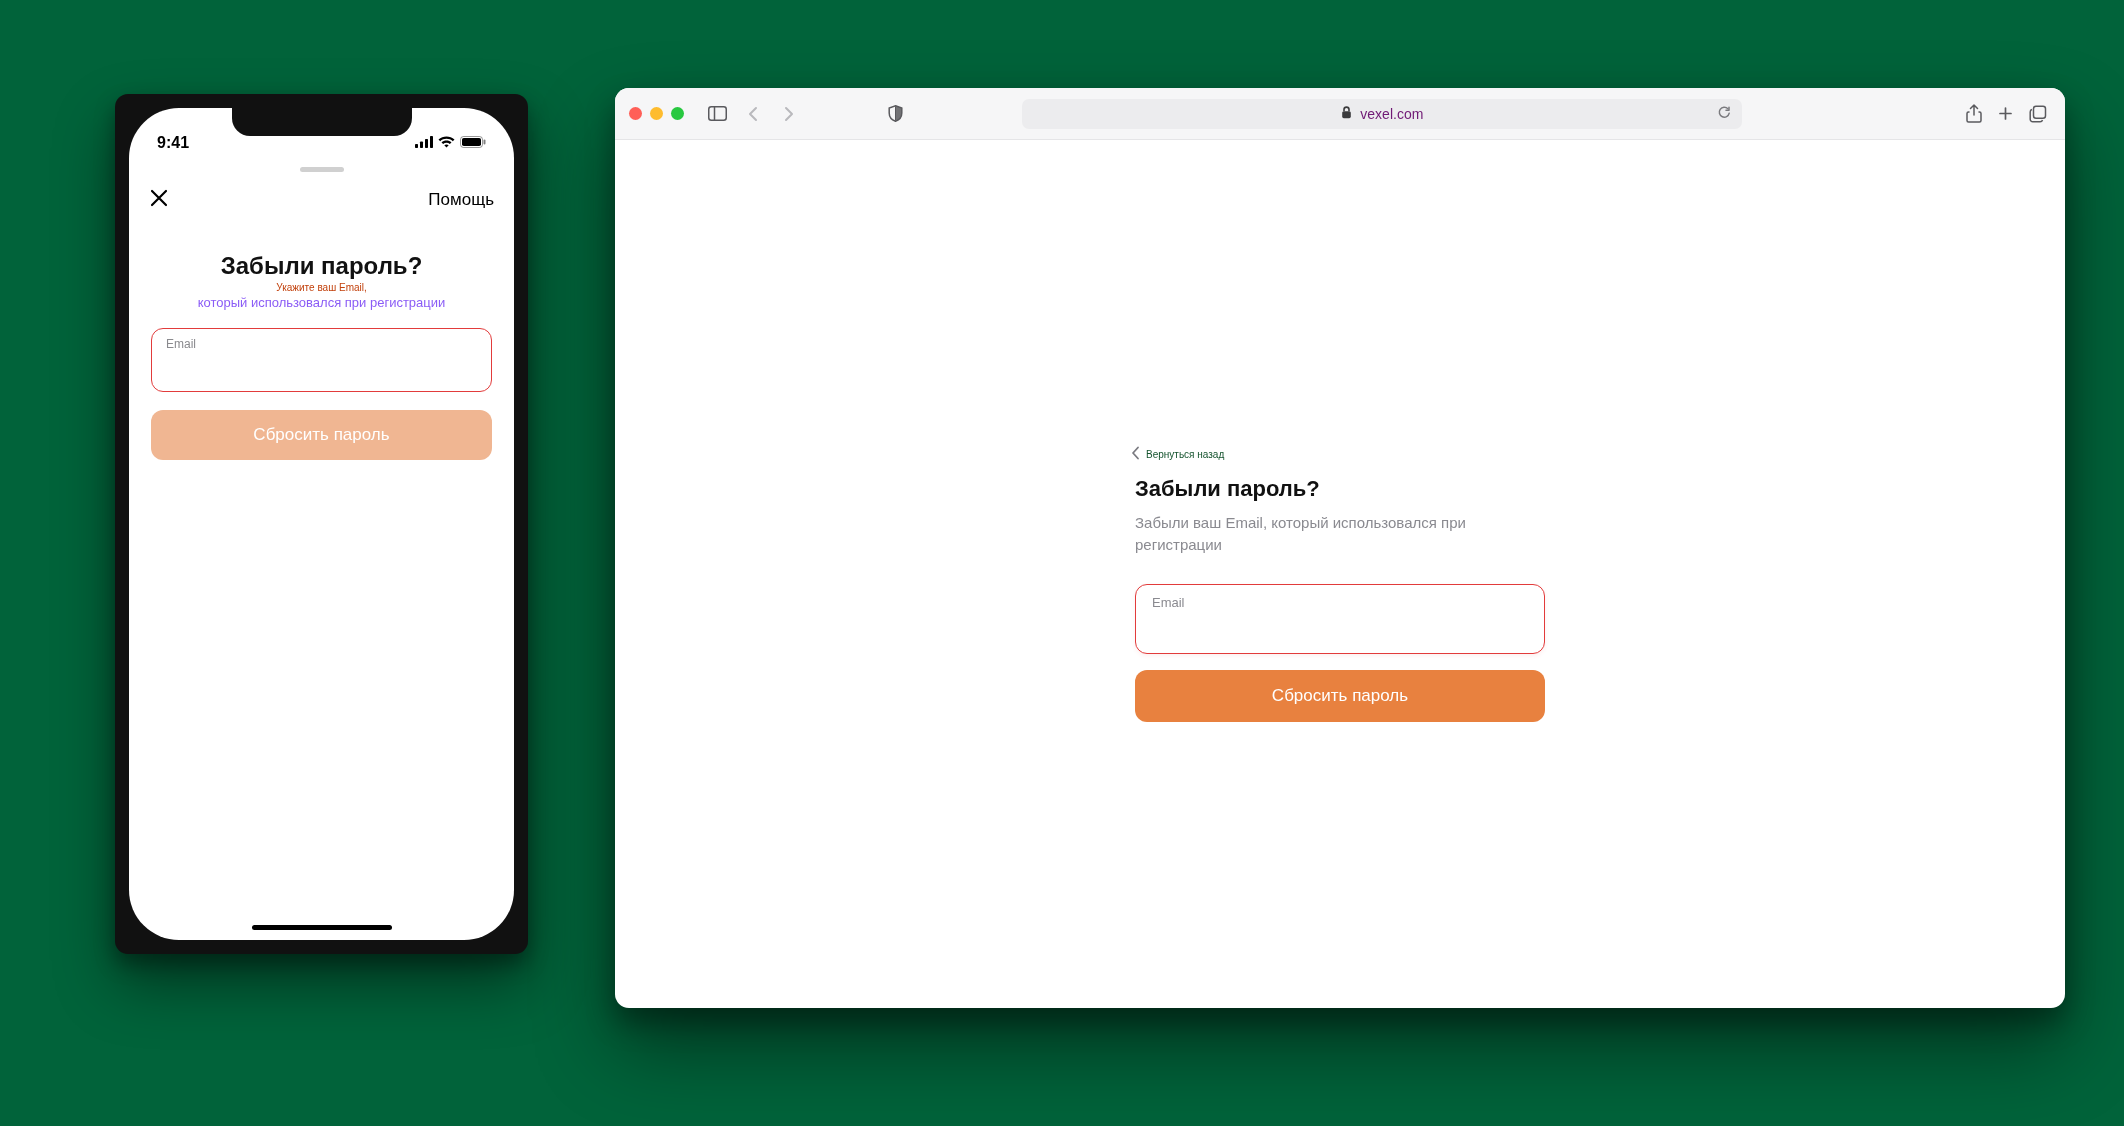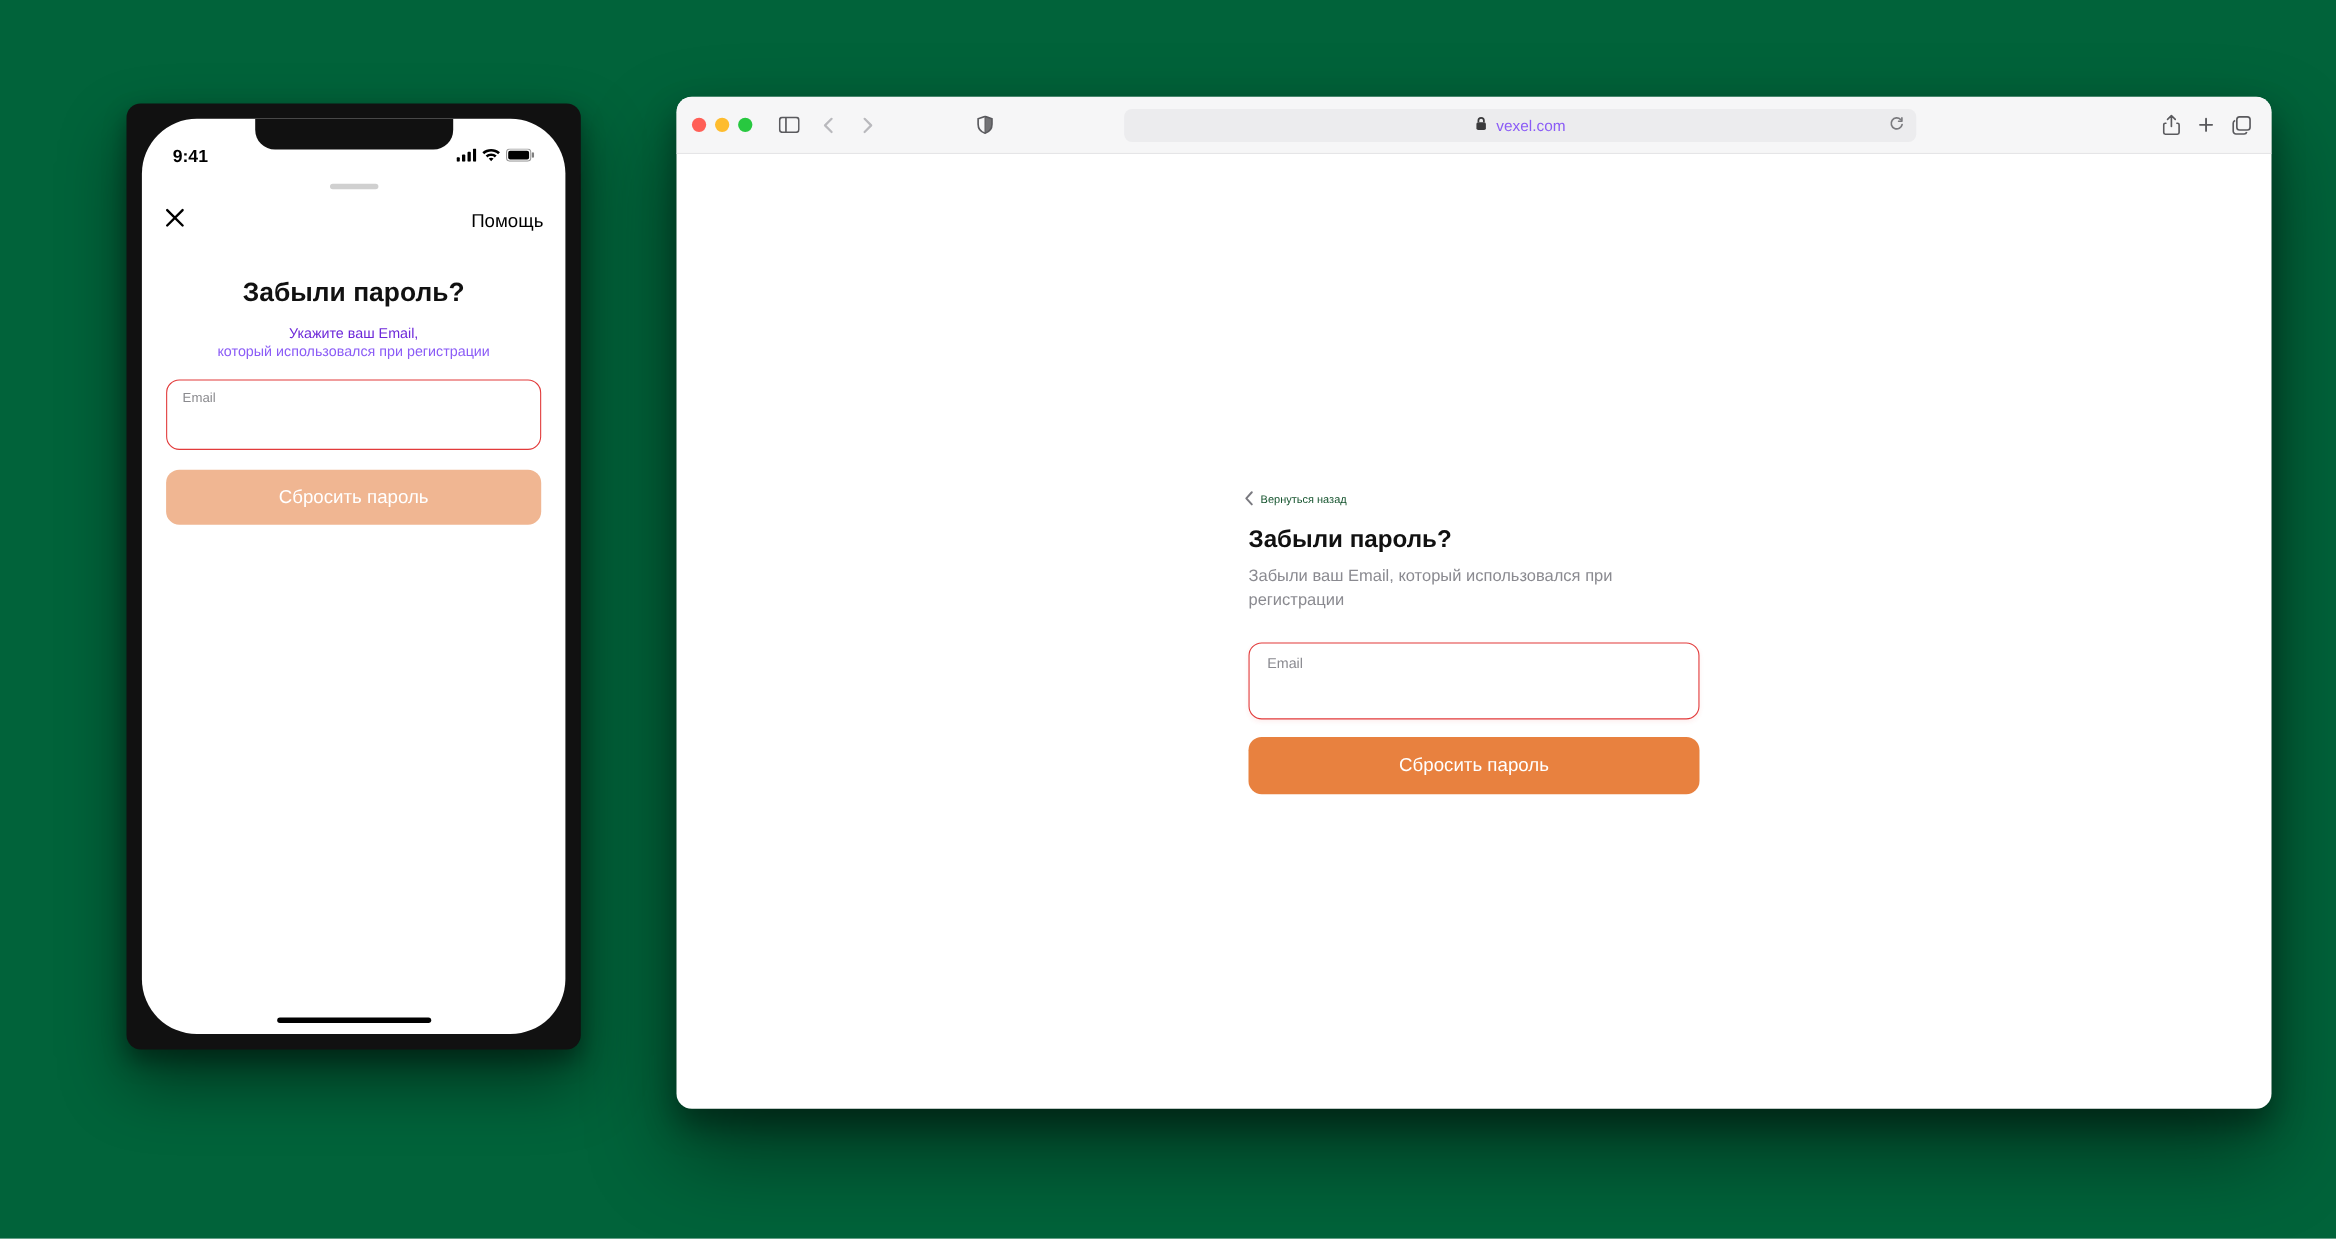--- a/index.html
+++ b/index.html
@@ -75,21 +75,21 @@
     display:flex;
     justify-content:space-between;
     align-items:center;
     padding: 10px 20px 6px 20px;
     gap: 12px;
   }
   .close-btn { font-size:24px; line-height:1; cursor:pointer; }
   .help-link { font-size:17px; color:#000; cursor:pointer; }
   .phone-content { padding: 34px 22px 0 22px; text-align:center; }
   .phone-title { font-size:24px; font-weight:700; color:#111; }
-  .phone-sub1 { font-size:13px; color:#6d28d9; margin-top:14px; }
+  .phone-sub1 { font-size:10px; color:#c2410c; margin-top:2px; }
   .phone-sub2 { font-size:13px; color:#8b5cf6; margin-top:2px; }
   .phone-field {
     margin-top:18px;
     text-align:left;
     border:1.5px solid #e23b3b;
     border-radius:12px;
     padding:8px 14px 10px 14px;
     height:64px;
     background:#fff;
   }
@@ -165,21 +165,21 @@
     flex:1;
     max-width:720px;
     margin:0 auto;
     height:30px;
     background:#ececee;
     border-radius:7px;
     display:flex;
     align-items:center;
     justify-content:center;
     gap:8px;
-    color:#8b5cf6;
+    color:#701a75;
     font-size:14px;
     position:relative;
   }
   .addr .reload {
     position:absolute;
     right:10px;
     color:#7a7a7e;
   }
   .bar-right { display:flex; gap:6px; margin-left:auto; }
 

